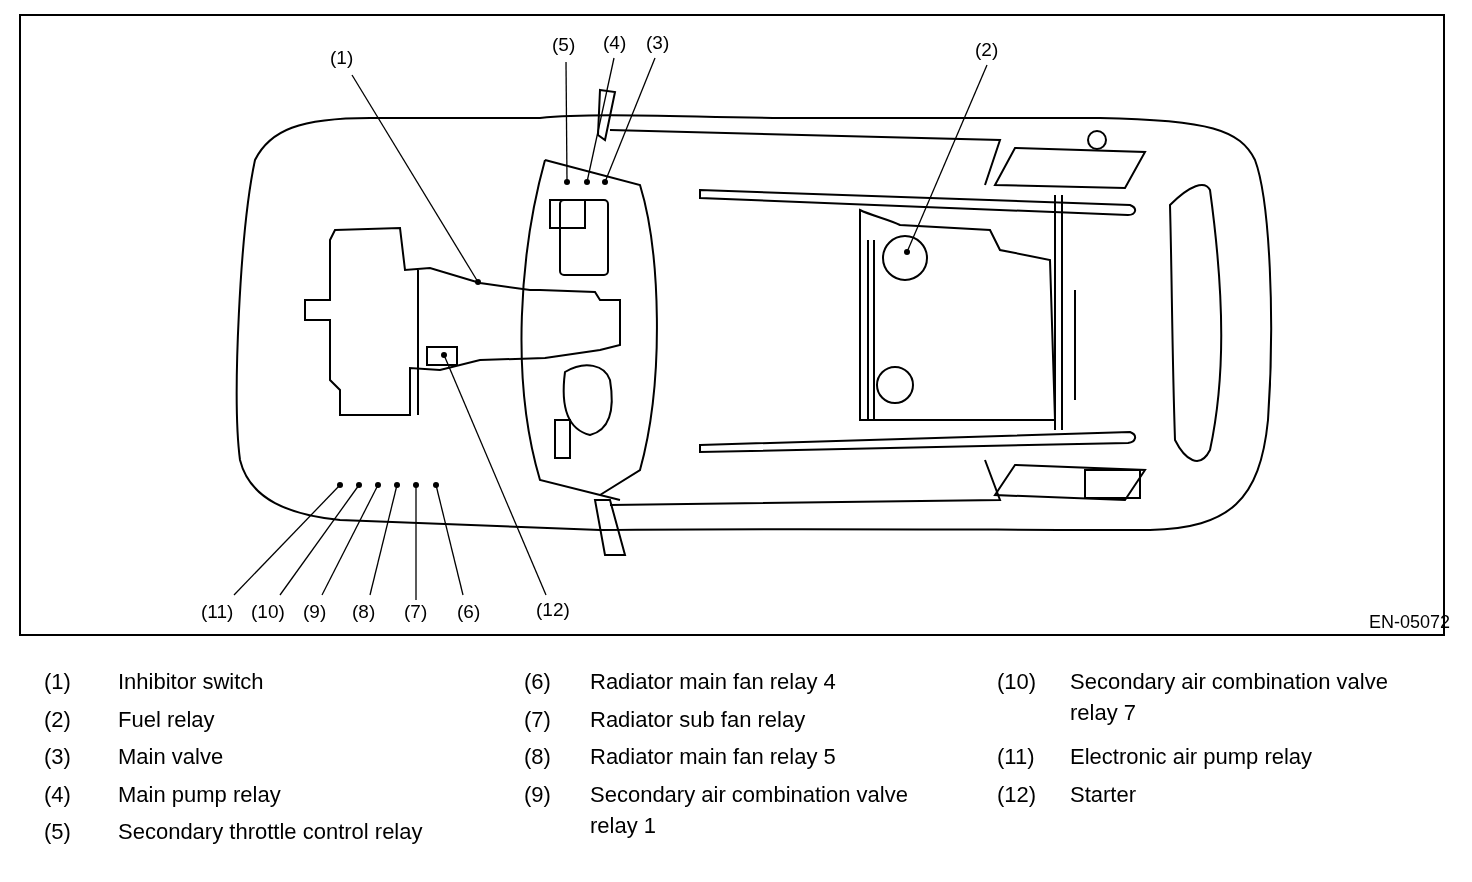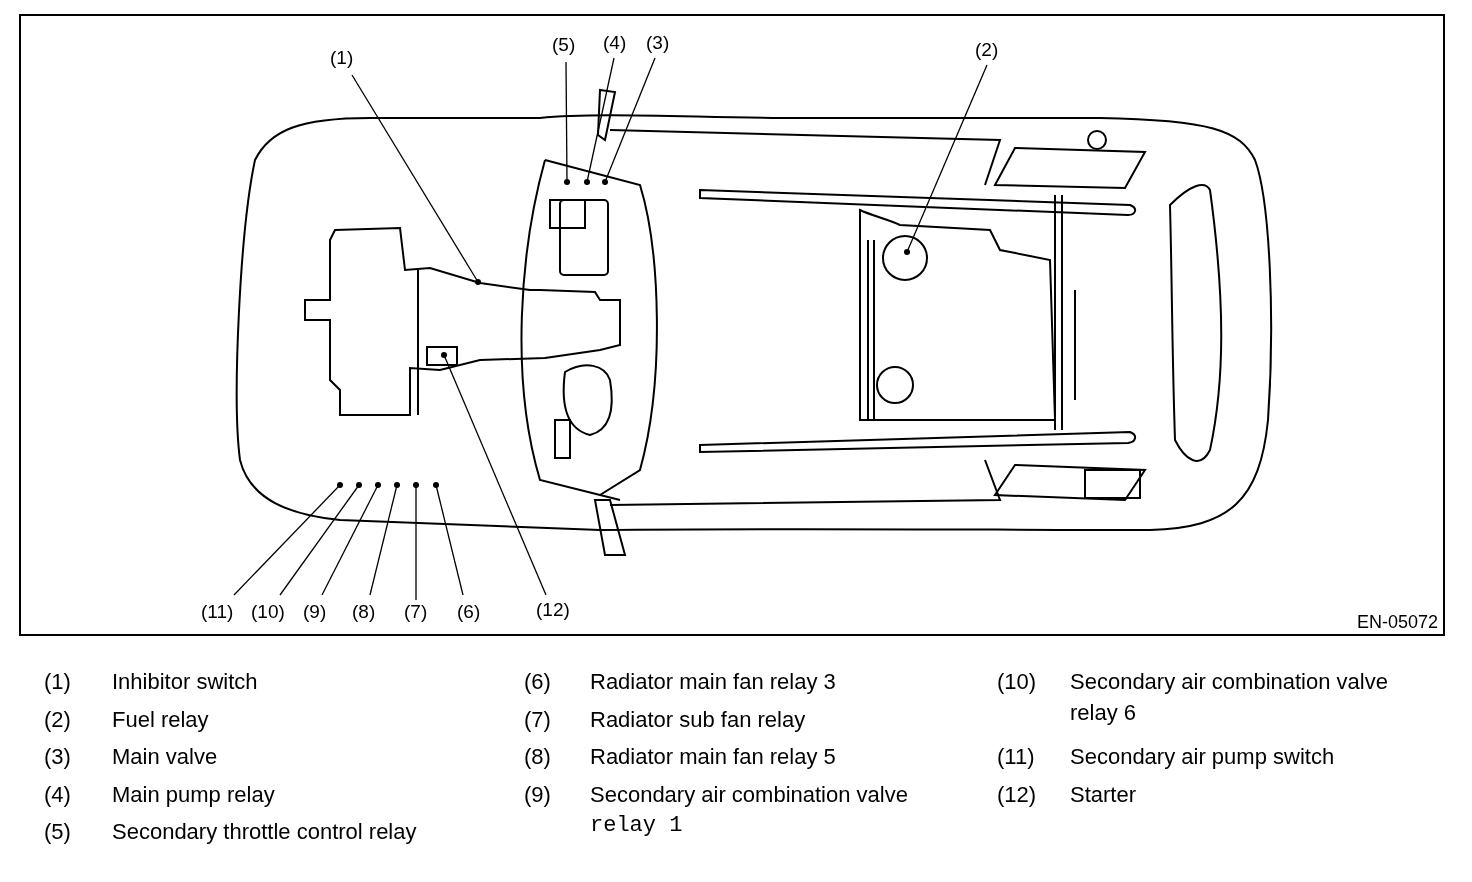--- a/index.html
+++ b/index.html
@@ -2,25 +2,25 @@
 <html><head>
 <meta charset="utf-8">
 <style>
   html, body { margin:0; padding:0; background:#ffffff; }
   body { width:1472px; height:882px; position:relative; overflow:hidden;
          font-family:"Liberation Sans", sans-serif; color:#000; }
   #frame { position:absolute; left:19px; top:14px; width:1426px; height:622px;
            border:2px solid #000; box-sizing:border-box; }
   #diagram { position:absolute; left:0; top:0; width:1472px; height:640px; }
   .callout { position:absolute; font-size:19px; line-height:20px; white-space:nowrap; }
-  #figure-id { position:absolute; right:34px; top:612px; font-size:18px; line-height:20px; }
+  #figure-id { position:absolute; right:22px; top:612px; font-size:18px; line-height:20px; }
   .legend-item { position:absolute; font-size:22px; line-height:31px; }
   .legend-num { position:absolute; left:0; top:0; }
   .legend-label { position:absolute; top:0; white-space:nowrap; }
-  .col1 .legend-label { left:68px; }
+  .col1 .legend-label { left:74px; }
   .col2 .legend-label { left:66px; }
   .col3 .legend-label { left:73px; }
 </style>
 </head>
 <body>
 
 <div id="frame"></div>
 
 <svg id="diagram" viewBox="0 0 1472 640" xmlns="http://www.w3.org/2000/svg" fill="none" stroke="#000" stroke-width="2">
 
@@ -124,42 +124,42 @@
     <span class="legend-num">(4)</span>
     <span class="legend-label">Main pump relay</span>
   </div>
   <div class="legend-item col1" style="left:44px;top:816px;">
     <span class="legend-num">(5)</span>
     <span class="legend-label">Secondary throttle control relay</span>
   </div>
 
   <div class="legend-item col2" style="left:524px;top:666px;">
     <span class="legend-num">(6)</span>
-    <span class="legend-label">Radiator main fan relay 3</span>
+    <span class="legend-label">Radiator main fan relay 4</span>
   </div>
   <div class="legend-item col2" style="left:524px;top:704px;">
     <span class="legend-num">(7)</span>
     <span class="legend-label">Radiator sub fan relay</span>
   </div>
   <div class="legend-item col2" style="left:524px;top:741px;">
     <span class="legend-num">(8)</span>
     <span class="legend-label">Radiator main fan relay 5</span>
   </div>
   <div class="legend-item col2" style="left:524px;top:779px;">
     <span class="legend-num">(9)</span>
     <span class="legend-label">Secondary air combination valve</span>
-    <span class="legend-label" style="top:31px;font-family:Liberation Mono, monospace;">relay 1</span>
+    <span class="legend-label" style="top:31px;">relay 1</span>
   </div>
 
   <div class="legend-item col3" style="left:997px;top:666px;">
     <span class="legend-num">(10)</span>
     <span class="legend-label">Secondary air combination valve</span>
-    <span class="legend-label" style="top:31px;">relay 6</span>
+    <span class="legend-label" style="top:31px;">relay 7</span>
   </div>
   <div class="legend-item col3" style="left:997px;top:741px;">
     <span class="legend-num">(11)</span>
-    <span class="legend-label">Secondary air pump switch</span>
+    <span class="legend-label">Electronic air pump relay</span>
   </div>
   <div class="legend-item col3" style="left:997px;top:779px;">
     <span class="legend-num">(12)</span>
     <span class="legend-label">Starter</span>
   </div>
 </div>
 
 </body></html>

